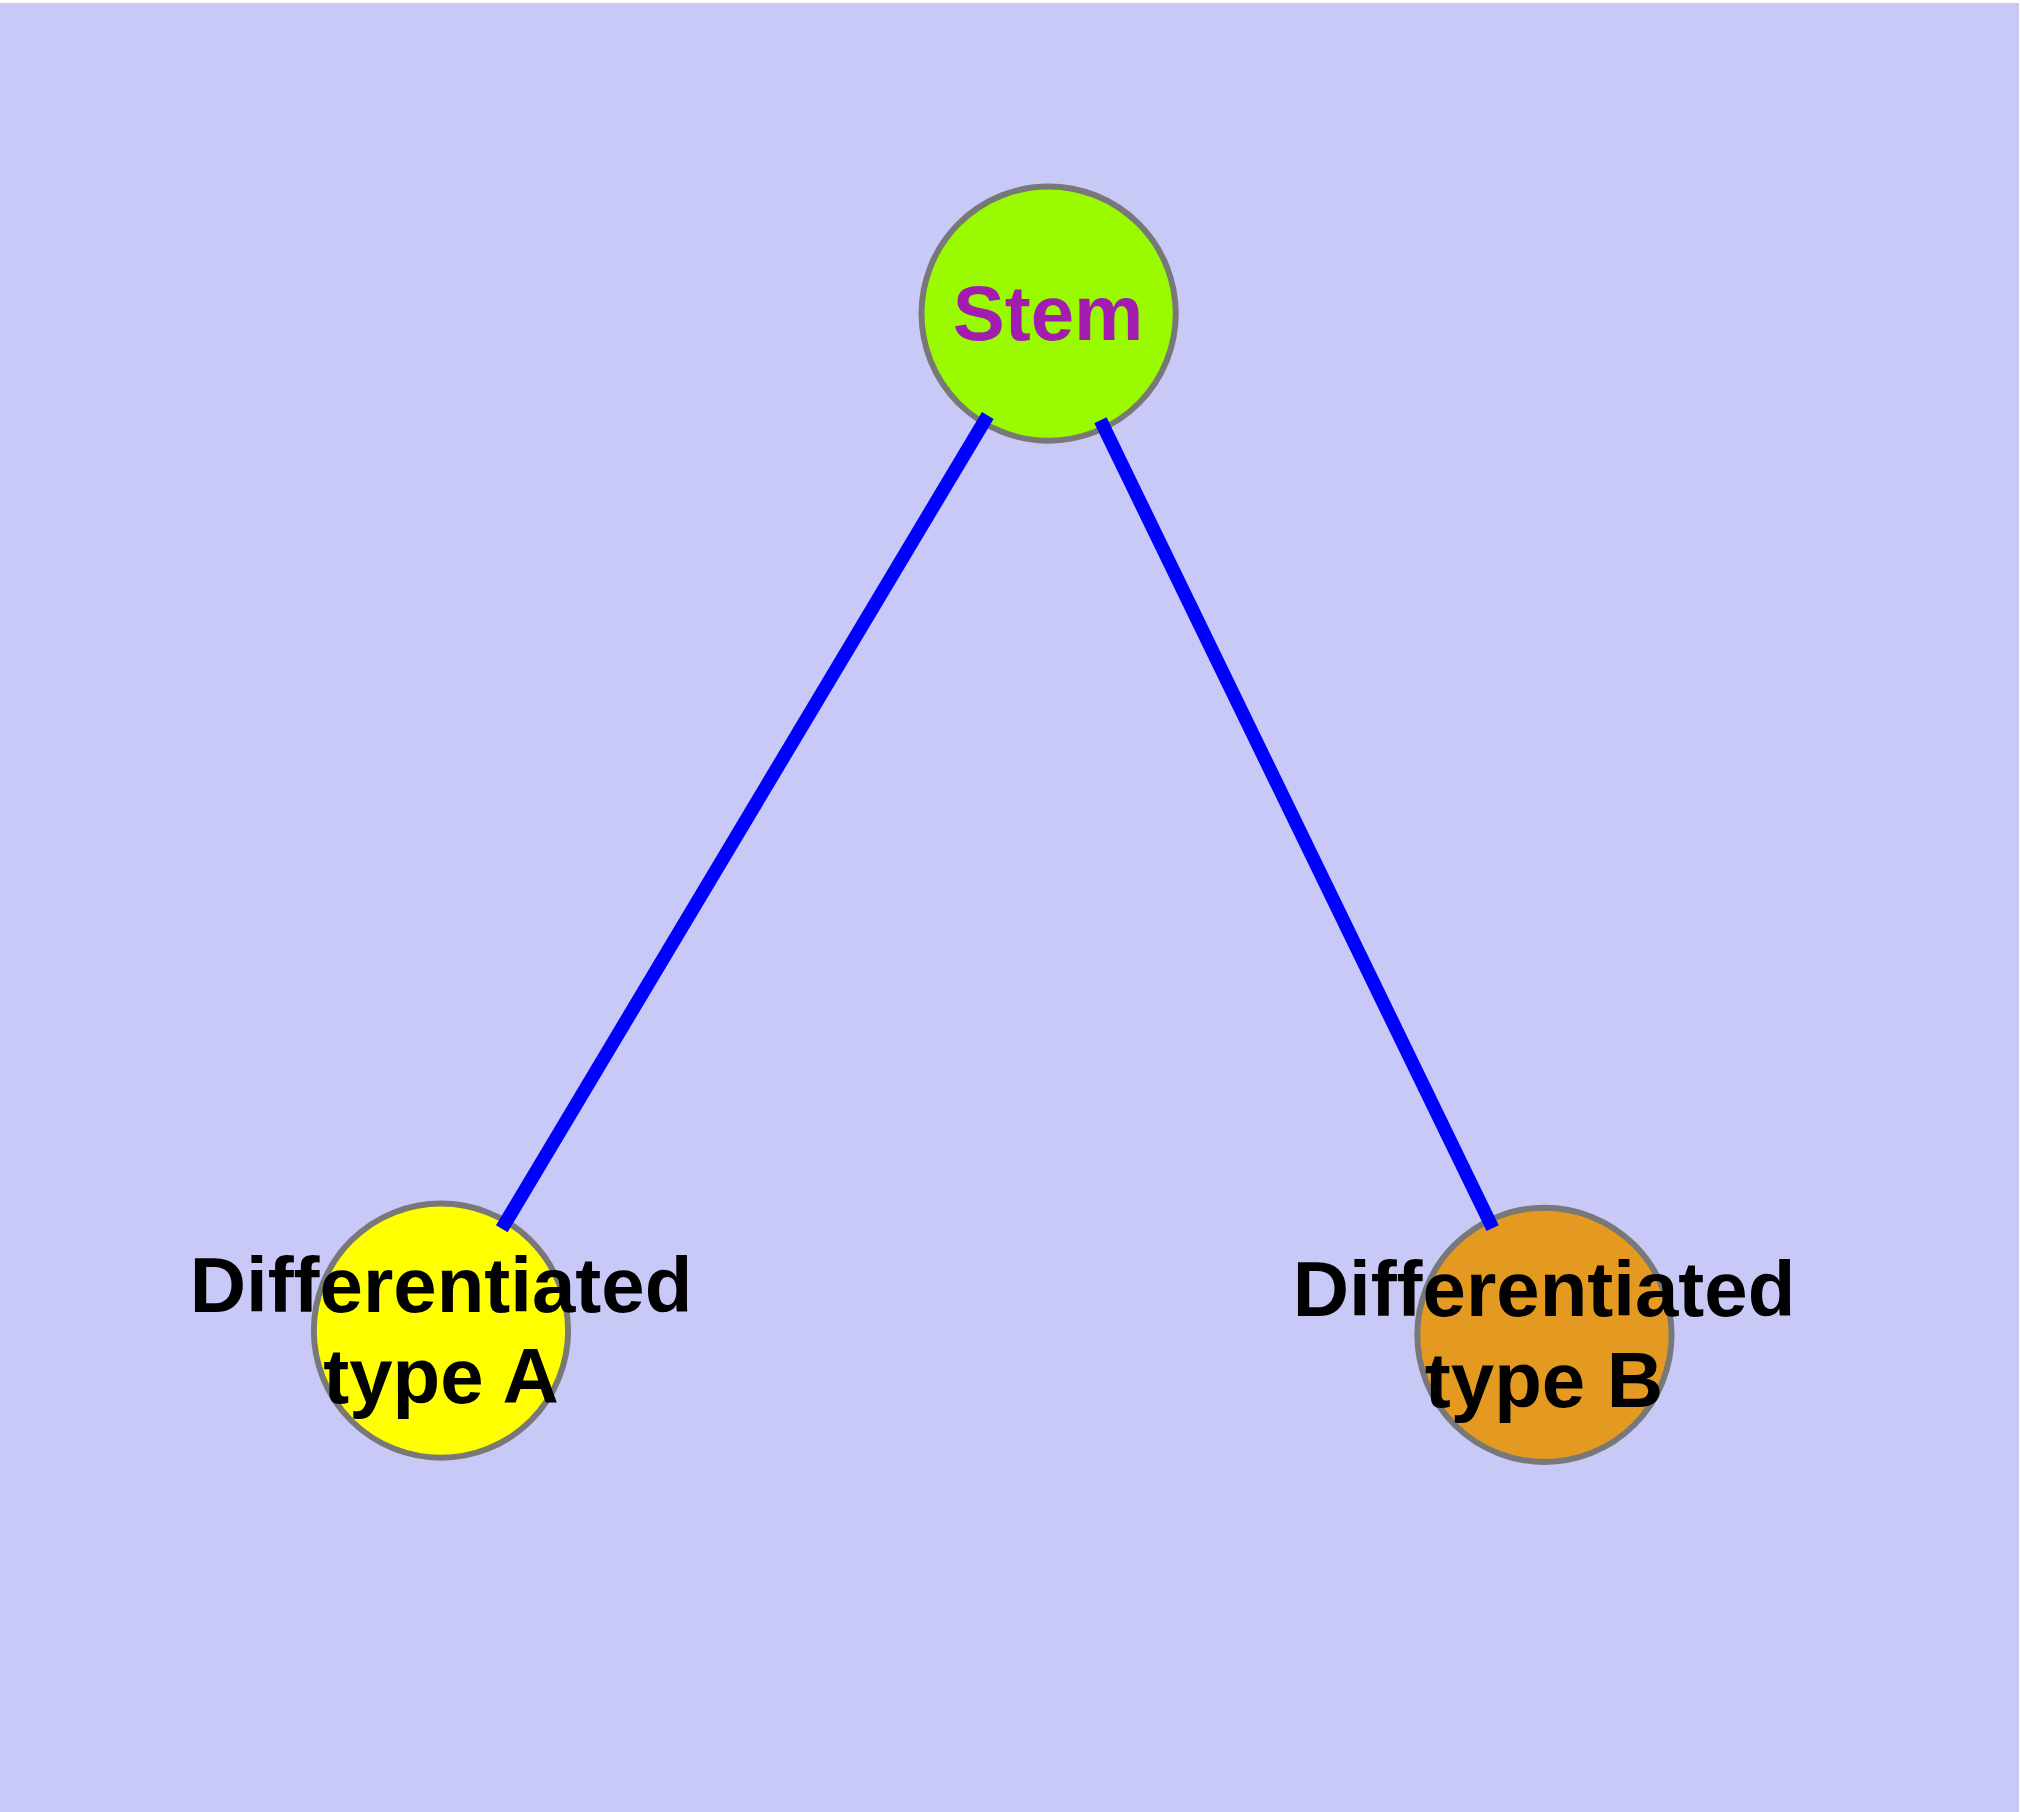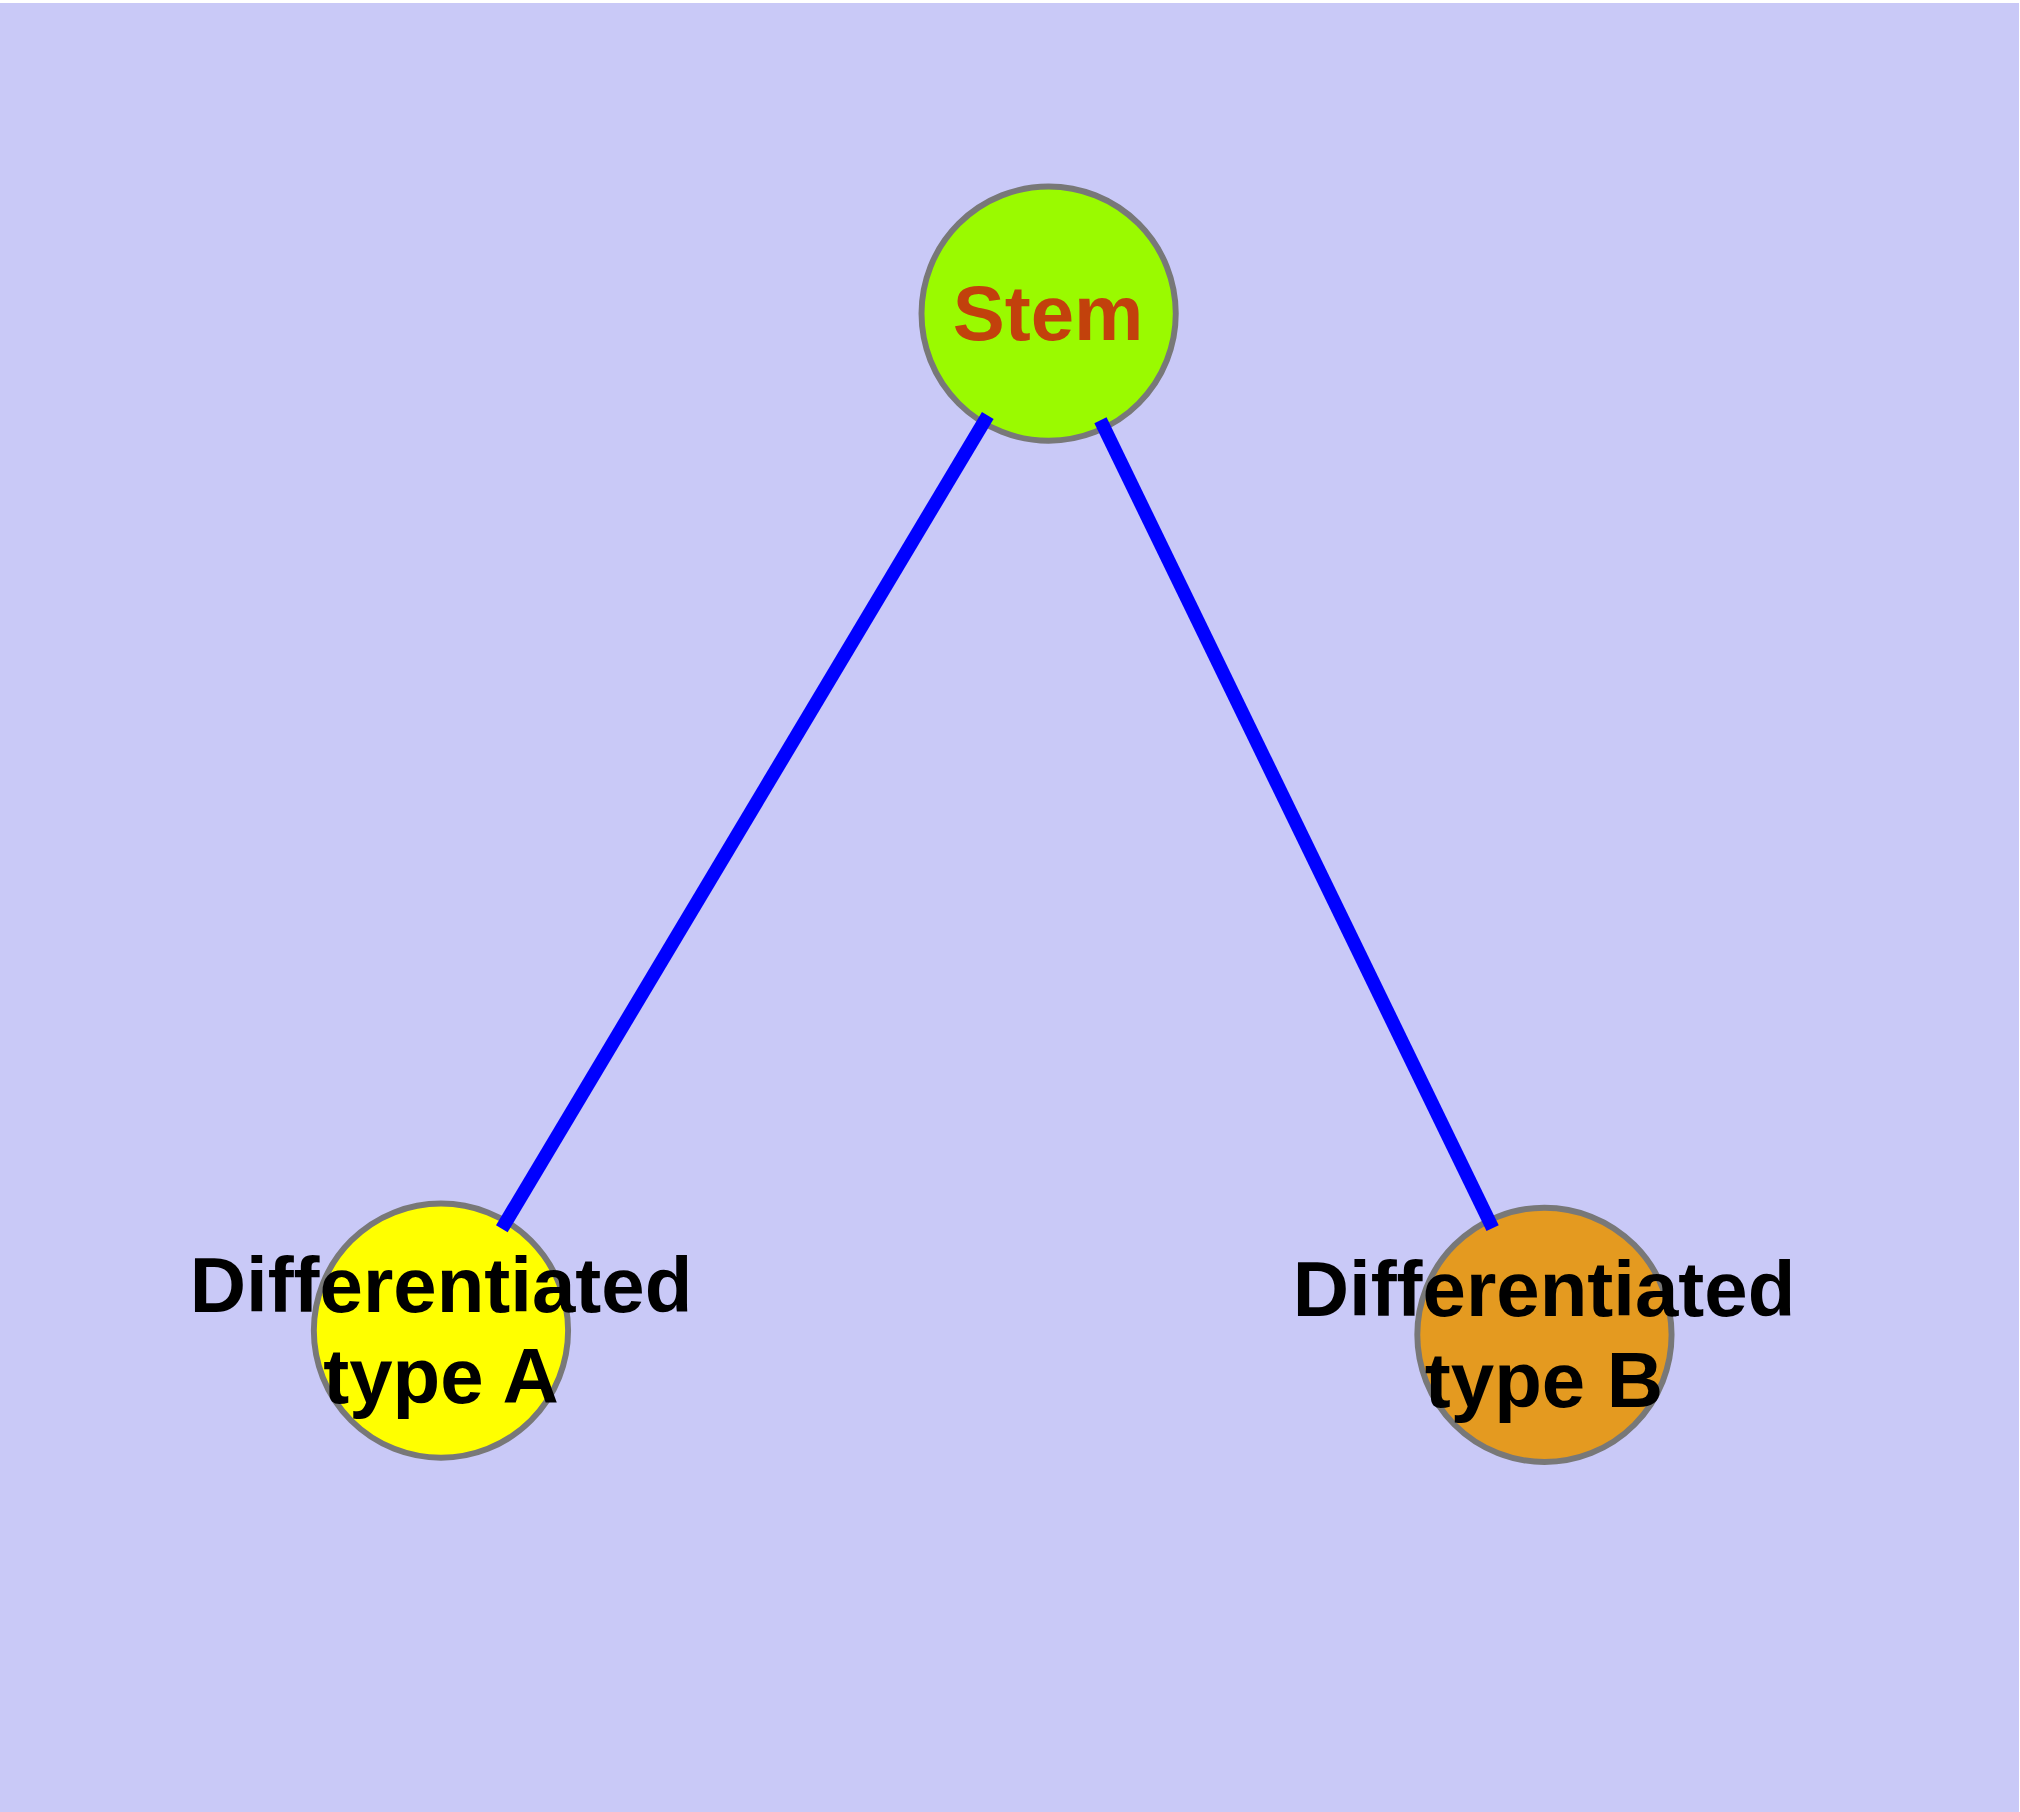--- a/index.html
+++ b/index.html
@@ -40,19 +40,19 @@
 <div class="stage">
   <div class="plot-bg" style="background: rgb(201, 201, 247);"></div>
   <svg id="graph-svg" class="graph-svg" viewBox="0 0 2384 2138" xmlns="http://www.w3.org/2000/svg">
       <circle cx="1237" cy="370" r="150" fill="#9AFA00" stroke="#787878" stroke-width="7"></circle>
       <circle cx="520" cy="1570" r="150" fill="#FFFF00" stroke="#787878" stroke-width="7"></circle>
       <circle cx="1822" cy="1575" r="150" fill="#E49A20" stroke="#787878" stroke-width="7"></circle>
       <line x1="1165.1916378226852" y1="490.1813592925773" x2="591.808362177315" y2="1449.8186407074227" stroke="#0000FF" stroke-width="16"></line>
       <line x1="1298.1423918883595" y1="495.9428755990996" x2="1760.8576081116405" y2="1449.0571244009004" stroke="#0000FF" stroke-width="16"></line>
     </svg>
 
-  <div class="node-label" style="left: 1048px; top: 314px; color: #c2410c;">Stem</div>
+  <div class="node-label" style="left: 1048px; top: 314px; color: #a21caf;">Stem</div>
   <div class="node-label" style="left: 441px; top: 1331px; color: rgb(0, 0, 0);">Differentiated
 type A</div>
   <div class="node-label" style="left: 1544px; top: 1335px; color: rgb(0, 0, 0);">Differentiated
 type B</div>
 </div>
 
 
 </body></html>

